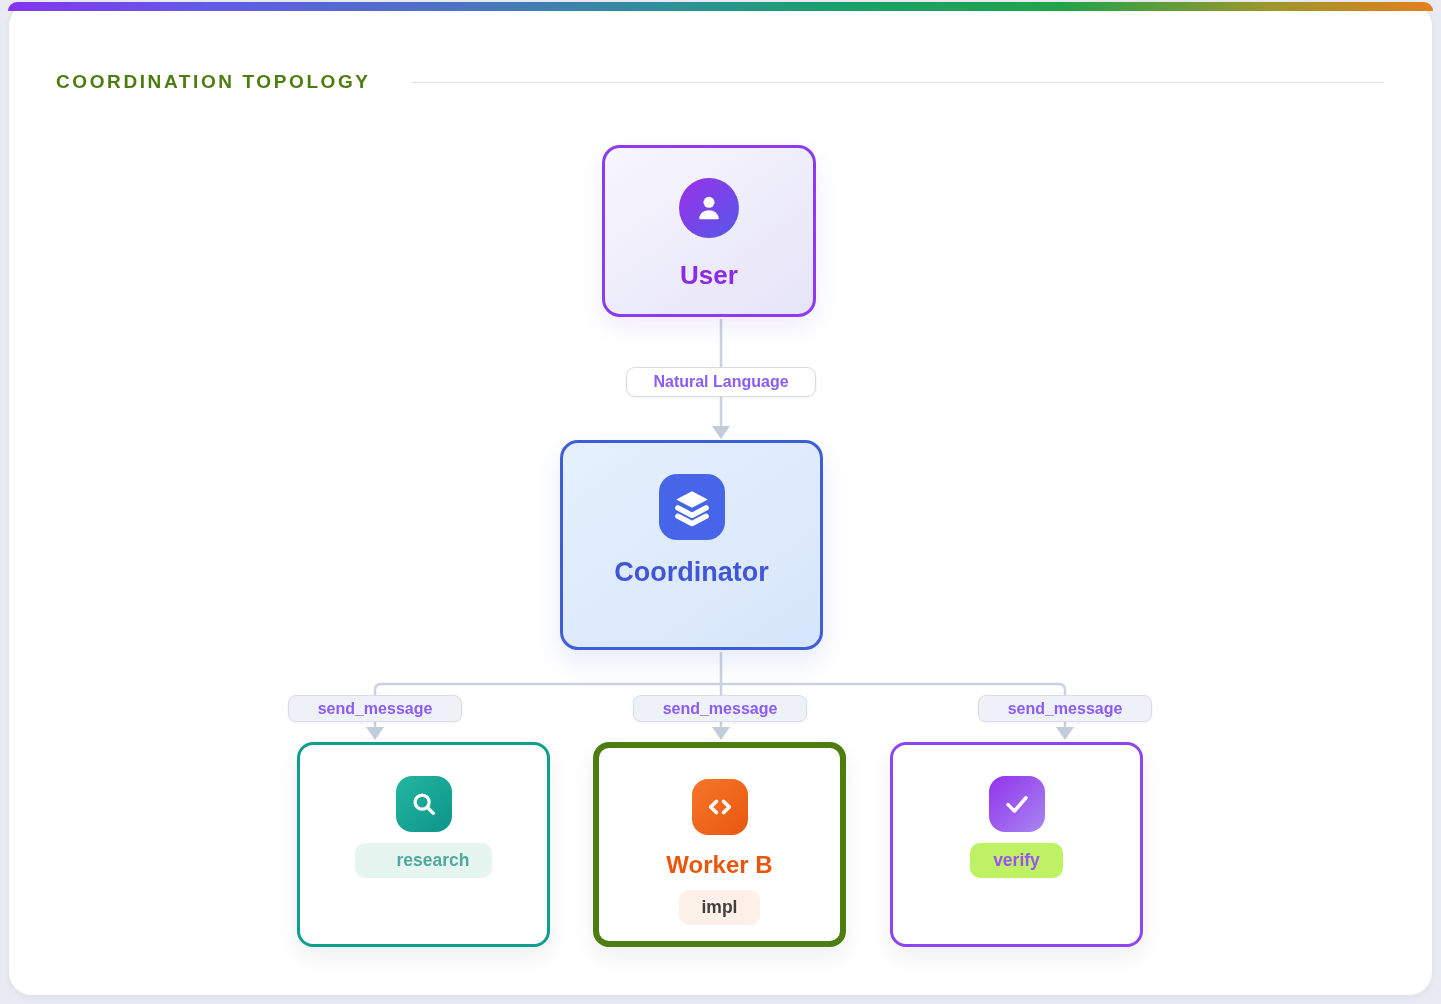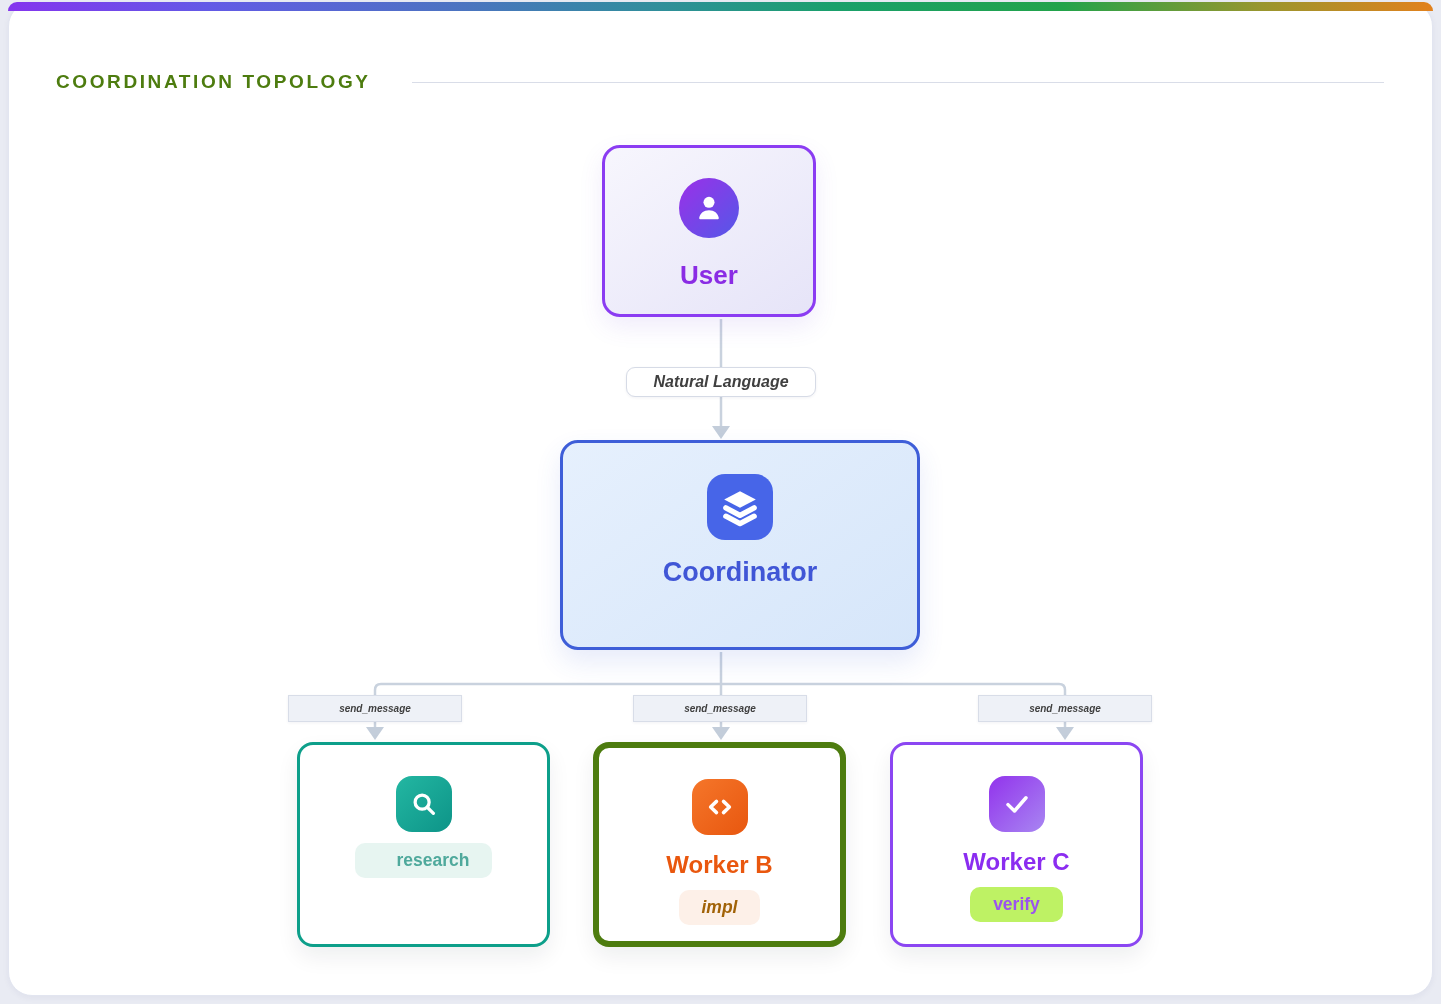--- a/index.html
+++ b/index.html
@@ -29,42 +29,42 @@
     position:absolute;left:412px;top:82px;width:972px;height:0;
     border-top:1.5px solid #d9dde8;
   }
   
   svg.connectors{position:absolute;left:0;top:0;z-index:1;}
   
   .node{position:absolute;box-sizing:border-box;text-align:center;z-index:2;}
   .edge-label{
     position:absolute;z-index:3;box-sizing:border-box;text-align:right;
     background:#ffffff;border:1.5px solid #d6dbe6;border-radius:9px;
-    color:#404040;font-weight:700;
+    color:#8b5cf6;font-weight:700;
     box-shadow:0 1px 3px rgba(30,40,90,.06);
-    display:flex;align-items:center;justify-content:center;font-style:italic;
+    display:flex;align-items:center;justify-content:center;
   }
-  .edge-label.small{background:#eef1f7;border-color:#d8dde8;border-radius:0;font-size:10px;}
+  .edge-label.small{background:#eef1f7;border-color:#d8dde8;border-radius:8px;font-size:16px;}
   .edge-label.big{font-size:16px;}
   
   .node-user{
     left:602px;top:145px;width:214px;height:172px;border-radius:18px;
     border:3px solid #8b3cf2;
     background:linear-gradient(145deg,#f7f6fd 0%,#e6e4f8 100%);
     box-shadow:0 10px 24px rgba(110,70,220,.10);
   }
   .user-avatar{
     width:60px;height:60px;border-radius:50%;margin:30px auto 0;
     background:linear-gradient(135deg,#9b30e8 0%,#5458e8 100%);
     display:flex;align-items:center;justify-content:center;
   }
   .node-user .node-title{margin-top:22px;font-size:26px;font-weight:800;color:#8a2ce4;}
   
   .node-coordinator{
-    left:560px;top:440px;width:360px;height:210px;border-radius:18px;
+    left:560px;top:440px;width:263px;height:210px;border-radius:18px;
     border:3px solid #3e5ed8;
     background:linear-gradient(145deg,#e6f0fd 0%,#d6e6fa 100%);
     box-shadow:0 12px 26px rgba(60,90,210,.12);
     text-align:center;
   }
   .coordinator-iconbox{
     width:66px;height:66px;border-radius:18px;margin:31px auto 0;
     background:#4765e8;
     display:flex;align-items:center;justify-content:center;
   }
@@ -87,21 +87,21 @@
   .worker-c .worker-iconbox{background:linear-gradient(135deg,#9233ec 0%,#a886f2 100%);}
   .worker .node-title{margin-top:16px;font-size:24px;font-weight:800;}
   .worker-a .node-title{color:#0e9b8c;}
   .worker-b .node-title{color:#e9570e;}
   .worker-c .node-title{color:#8b2df0;}
   .worker-badge{
     display:inline-block;margin-top:11px;padding:7px 23px;border-radius:10px;
     font-size:17.5px;font-weight:700;
   }
   .worker-a .worker-badge{background:#e7f5f1;color:#4fa99c;padding-left:42px;}
-  .worker-b .worker-badge{background:#fdf0e8;color:#a16207;font-style:italic;}
+  .worker-b .worker-badge{background:#fdf0e8;color:#404040;}
   .worker-c .worker-badge{background:#bef264;color:#9b53ee;}
 </style>
 </head>
 <body>
 
 <div class="card"></div>
 
 <div class="section-title">COORDINATION TOPOLOGY</div>
 <div class="header-divider"></div>
 
@@ -164,15 +164,14 @@
   <div class="node-title">Worker B</div>
   <span class="worker-badge">impl</span>
 </div>
 
 <div class="node worker worker-c">
   <div class="worker-iconbox">
     <svg width="30" height="30" viewBox="0 0 24 24" fill="none" stroke="#ffffff" stroke-width="2.8" stroke-linecap="round" stroke-linejoin="round">
       <polyline points="4.8,12.5 10,17.6 19.2,7"></polyline>
     </svg>
   </div>
-  <div class="node-title">Worker C</div>
   <span class="worker-badge">verify</span>
 </div>
 
 </body></html>

